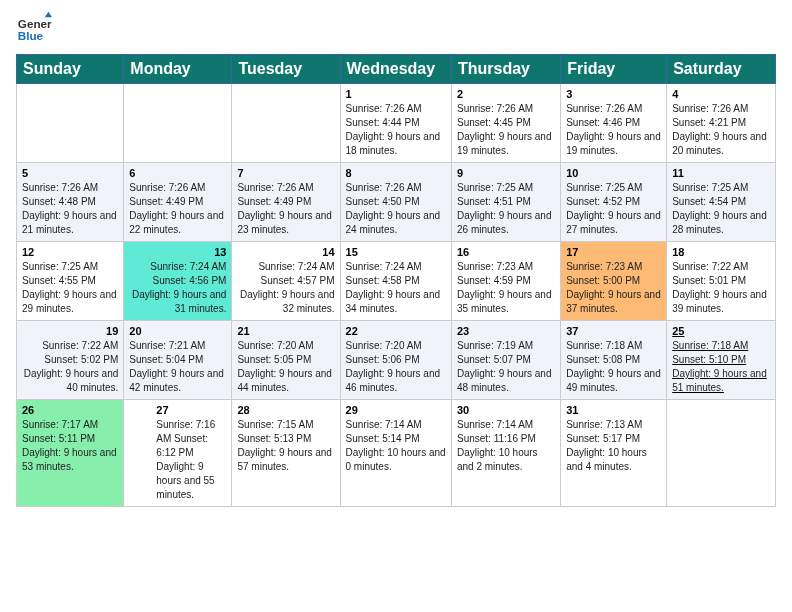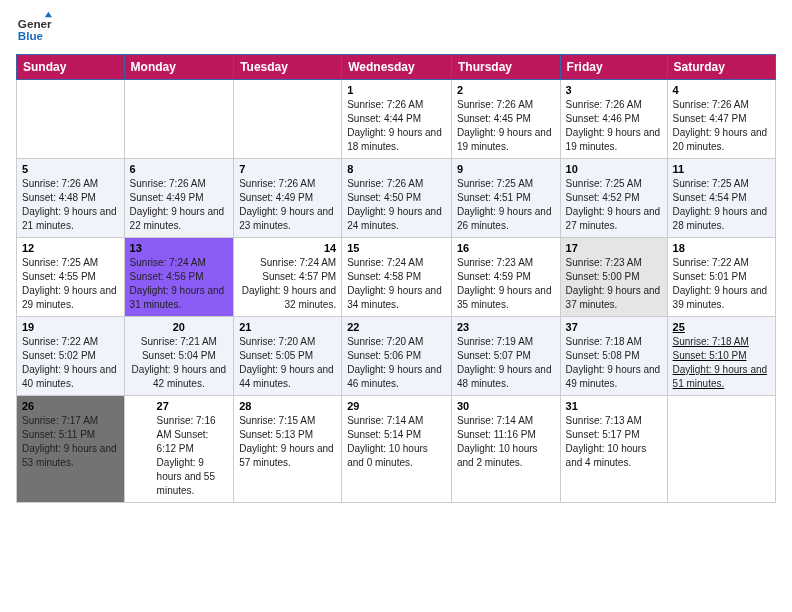--- a/index.html
+++ b/index.html
@@ -54,23 +54,23 @@
       font-size: 15px;
       font-weight: normal;
       color: #444;
     }
     .calendar {
       width: 100%;
       border-collapse: collapse;
       border: 1px solid #bbb;
     }
     .calendar th {
-      background: #be185d;
+      background: #0f766e;
       color: #fff;
-      font-size: 12px;
+      font-size: 16px;
       font-weight: bold;
       text-align: left;
       padding: 5px 6px;
       border: 1px solid #3a62a8;
     }
     .calendar td {
       border: 1px solid #ccc;
       vertical-align: top;
       padding: 4px 5px;
       width: 113px;
@@ -155,21 +155,21 @@
           <td style="background: rgb(255, 255, 255);">
             <span class="day-num">3</span>
             <div class="day-info">Sunrise: 7:26 AM
 Sunset: 4:46 PM
 Daylight: 9 hours
 and 19 minutes.</div>
           </td>
           <td style="background: rgb(255, 255, 255);">
             <span class="day-num">4</span>
             <div class="day-info">Sunrise: 7:26 AM
-Sunset: 4:47 PM
+Sunset: 4:21 PM
 Daylight: 9 hours
 and 20 minutes.</div>
           </td>
         </tr>
         <tr>
           <td style="background: rgb(240, 244, 250);">
             <span class="day-num">5</span>
             <div class="day-info">Sunrise: 7:26 AM
 Sunset: 4:48 PM
 Daylight: 9 hours
@@ -219,21 +219,21 @@
           </td>
         </tr>
         <tr>
           <td style="background: rgb(255, 255, 255);">
             <span class="day-num">12</span>
             <div class="day-info">Sunrise: 7:25 AM
 Sunset: 4:55 PM
 Daylight: 9 hours
 and 29 minutes.</div>
           </td>
-          <td style="background: #8b5cf6;">
+          <td style="background: #5eead4; text-align: right;">
             <span class="day-num">13</span>
             <div class="day-info">Sunrise: 7:24 AM
 Sunset: 4:56 PM
 Daylight: 9 hours
 and 31 minutes.</div>
           </td>
           <td style="background: rgb(255, 255, 255); text-align: right;">
             <span class="day-num">14</span>
             <div class="day-info">Sunrise: 7:24 AM
 Sunset: 4:57 PM
@@ -247,44 +247,44 @@
 Daylight: 9 hours
 and 34 minutes.</div>
           </td>
           <td style="background: rgb(255, 255, 255);">
             <span class="day-num">16</span>
             <div class="day-info">Sunrise: 7:23 AM
 Sunset: 4:59 PM
 Daylight: 9 hours
 and 35 minutes.</div>
           </td>
-          <td style="background: #e5e5e5;">
+          <td style="background: #fdba74;">
             <span class="day-num">17</span>
             <div class="day-info">Sunrise: 7:23 AM
 Sunset: 5:00 PM
 Daylight: 9 hours
 and 37 minutes.</div>
           </td>
           <td style="background: rgb(255, 255, 255);">
             <span class="day-num">18</span>
             <div class="day-info">Sunrise: 7:22 AM
 Sunset: 5:01 PM
 Daylight: 9 hours
 and 39 minutes.</div>
           </td>
         </tr>
         <tr>
-          <td style="background: rgb(240, 244, 250);">
+          <td style="background: rgb(240, 244, 250); text-align: right;">
             <span class="day-num">19</span>
             <div class="day-info">Sunrise: 7:22 AM
 Sunset: 5:02 PM
 Daylight: 9 hours
 and 40 minutes.</div>
           </td>
-          <td style="background: rgb(240, 244, 250); text-align: center;">
+          <td style="background: rgb(240, 244, 250);">
             <span class="day-num">20</span>
             <div class="day-info">Sunrise: 7:21 AM
 Sunset: 5:04 PM
 Daylight: 9 hours
 and 42 minutes.</div>
           </td>
           <td style="background: rgb(240, 244, 250);">
             <span class="day-num">21</span>
             <div class="day-info">Sunrise: 7:20 AM
 Sunset: 5:05 PM
@@ -314,21 +314,21 @@
           </td>
           <td style="background: rgb(240, 244, 250); text-decoration: underline;">
             <span class="day-num">25</span>
             <div class="day-info">Sunrise: 7:18 AM
 Sunset: 5:10 PM
 Daylight: 9 hours
 and 51 minutes.</div>
           </td>
         </tr>
         <tr>
-          <td style="background: #737373;">
+          <td style="background: #86efac;">
             <span class="day-num">26</span>
             <div class="day-info">Sunrise: 7:17 AM
 Sunset: 5:11 PM
 Daylight: 9 hours
 and 53 minutes.</div>
           </td>
           <td style="background: rgb(255, 255, 255); padding-left: 32px;">
             <span class="day-num">27</span>
             <div class="day-info">Sunrise: 7:16 AM
 Sunset: 6:12 PM

